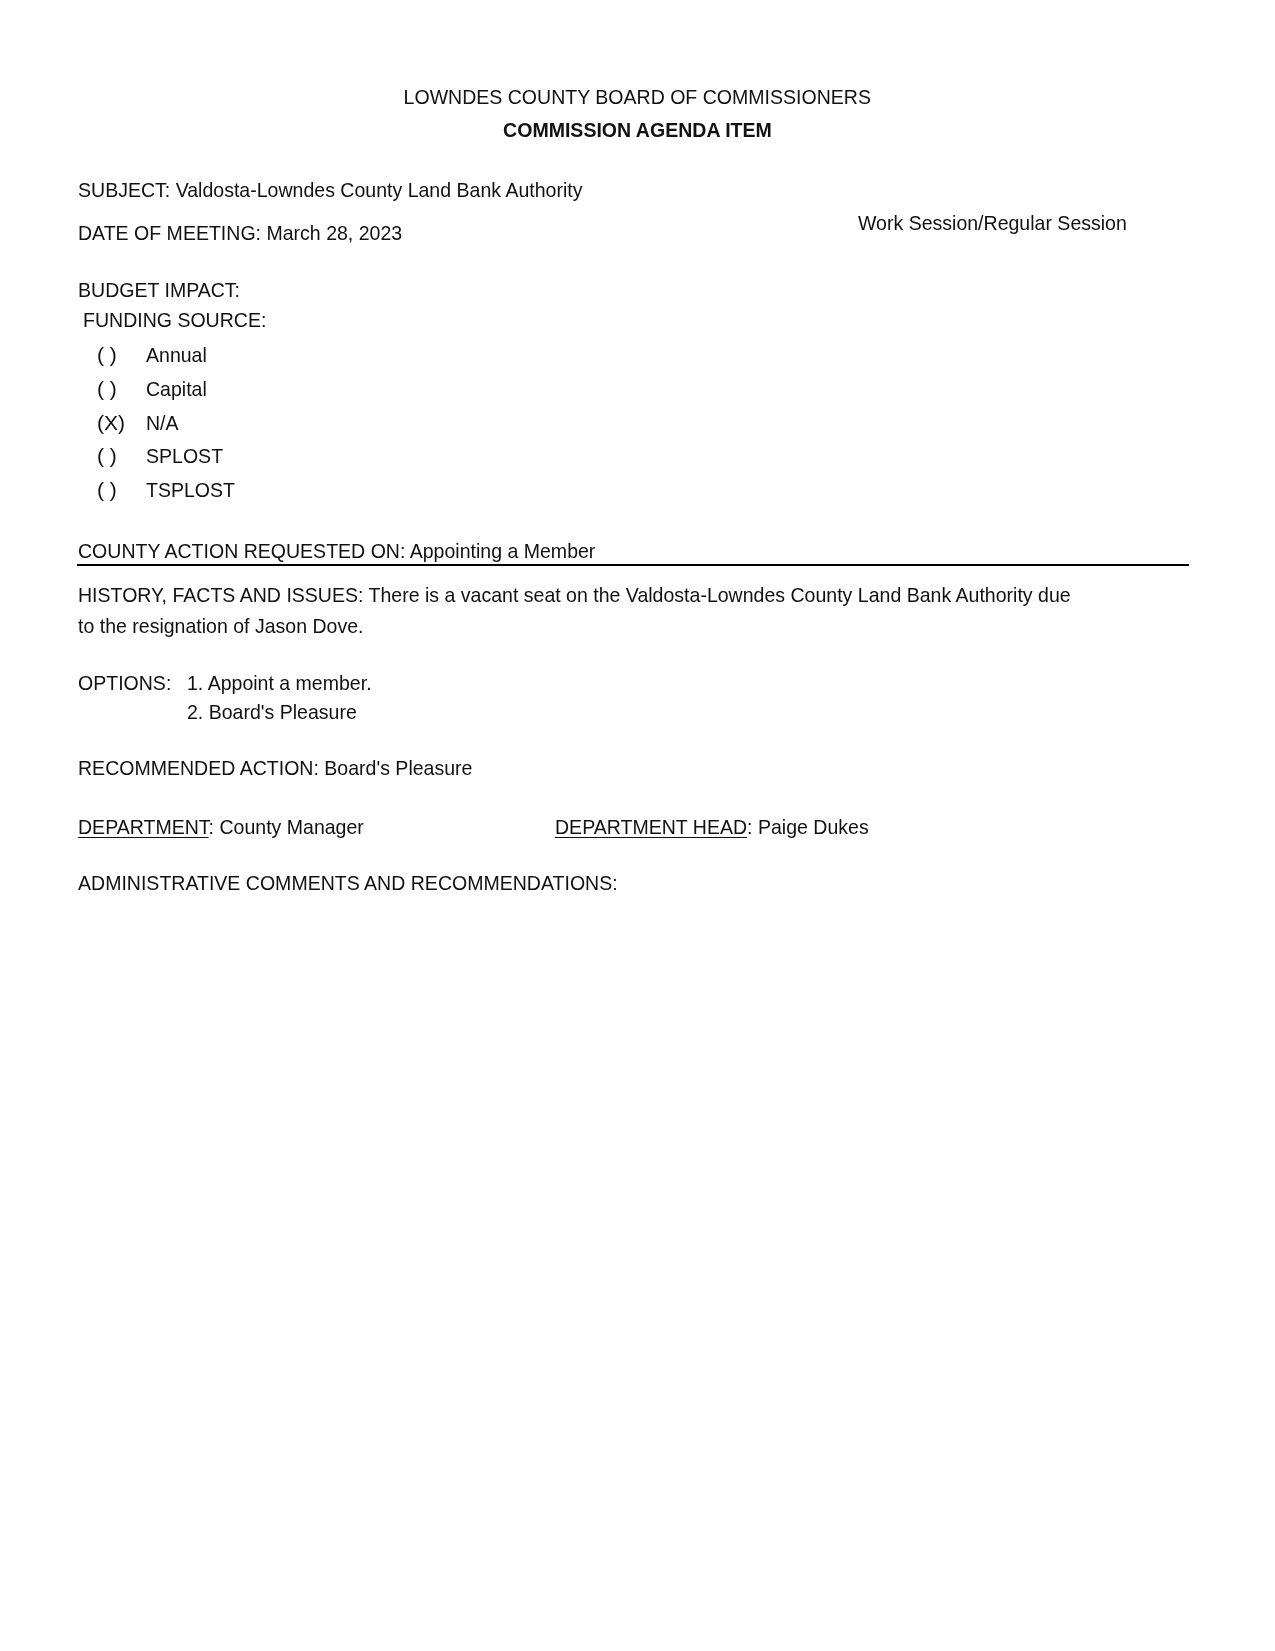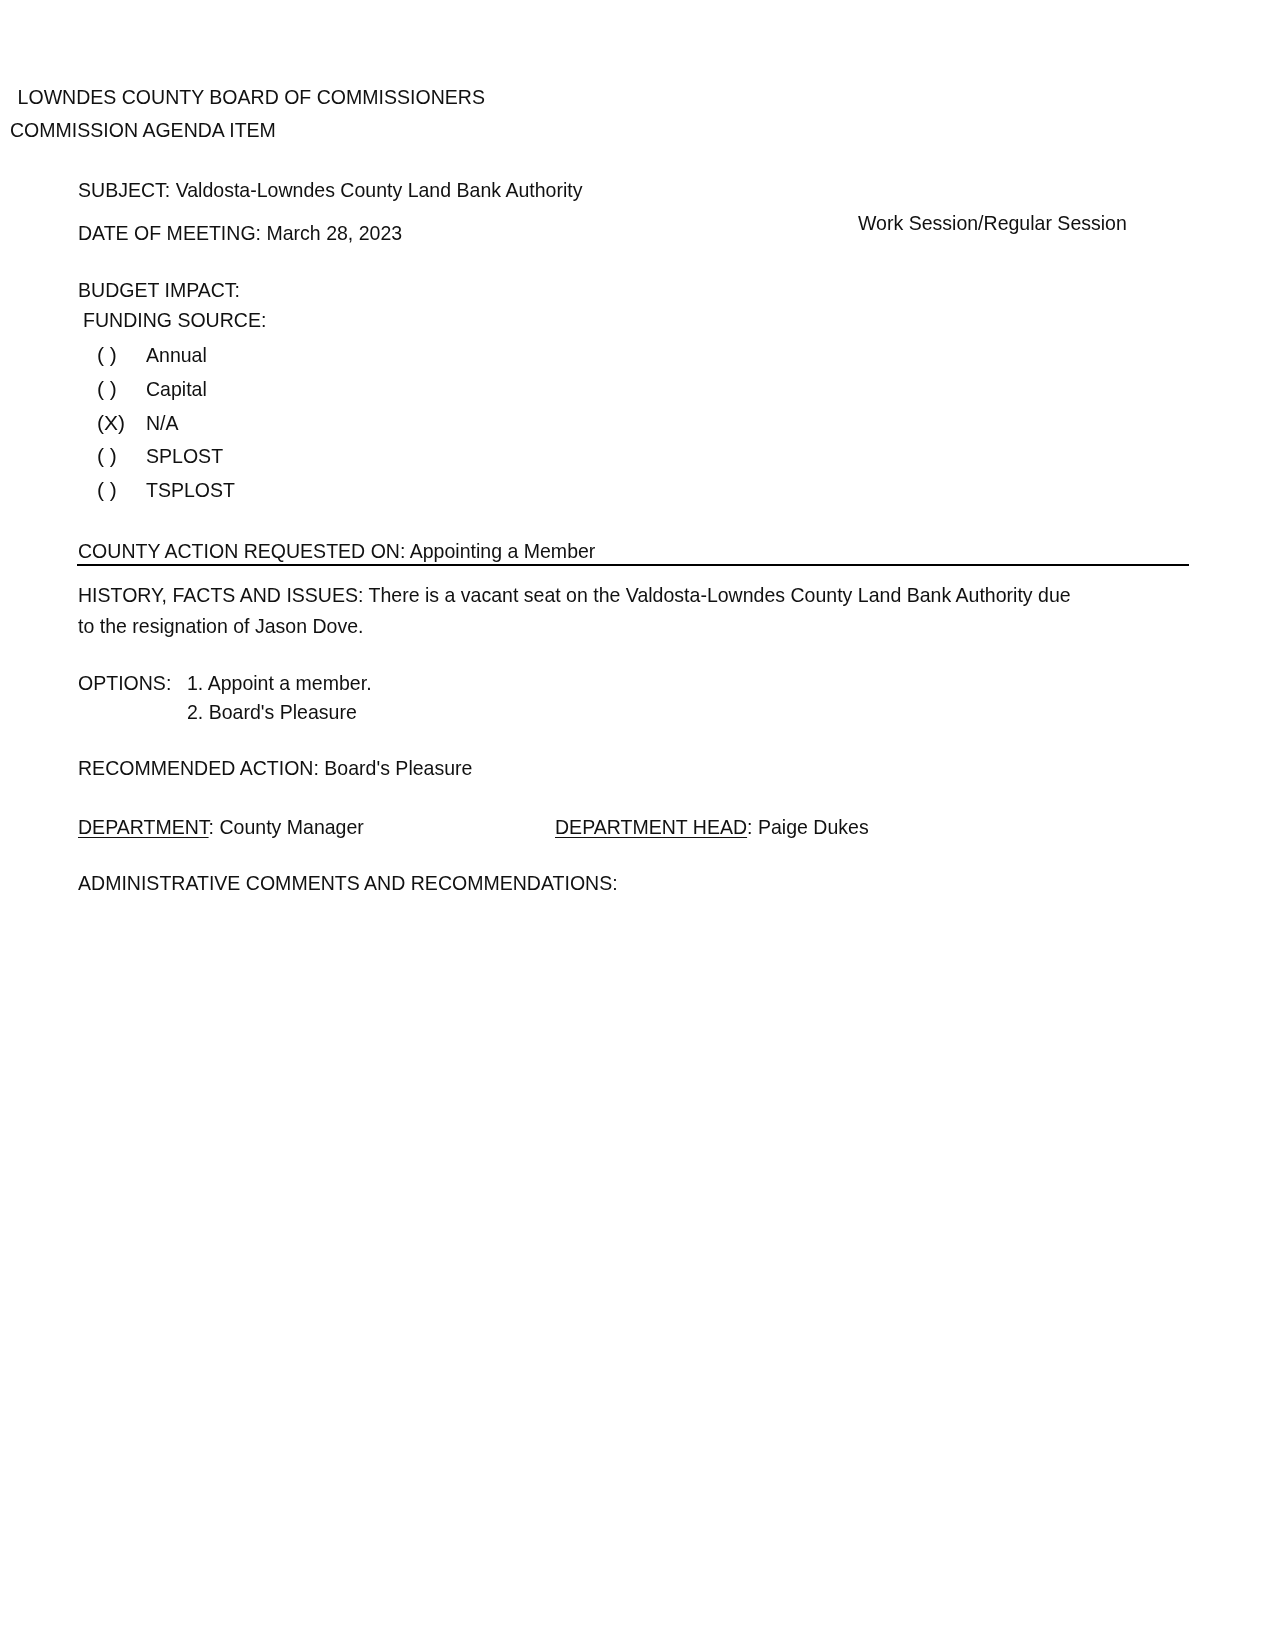--- a/index.html
+++ b/index.html
@@ -19,21 +19,21 @@
       position: absolute;
       white-space: nowrap;
       font-size: 21px;
       line-height: 26px;
       transform-origin: left center;
       transform: scaleX(0.93);
     }
     .center {
       left: 0;
       width: 1275px;
-      text-align: left;
+      text-align: center;
       transform: none;
     }
     .center span {
       display: inline-block;
       transform: scaleX(0.93);
     }
     .u {
       text-decoration: underline;
       text-underline-offset: 3px;
       text-decoration-thickness: 1px;
@@ -62,21 +62,21 @@
       transform-origin: left center;
       transform: scaleX(0.93);
     }
   </style>
 </head>
 <body>
 
 <div class="line center" style="top:84px;">
   <span>LOWNDES COUNTY BOARD OF COMMISSIONERS</span>
 </div>
-<div class="line center" style="top:117px;">
+<div class="line center" style="top:117px;font-weight:bold;">
   <span>COMMISSION AGENDA ITEM</span>
 </div>
 
 <div class="line" style="left:78px; top:177px;">
   <span>SUBJECT:</span>
   <span>Valdosta-Lowndes County Land Bank Authority</span>
 </div>
 
 <div class="line" style="left:78px; top:220px;">
   <span>DATE OF MEETING:</span>

